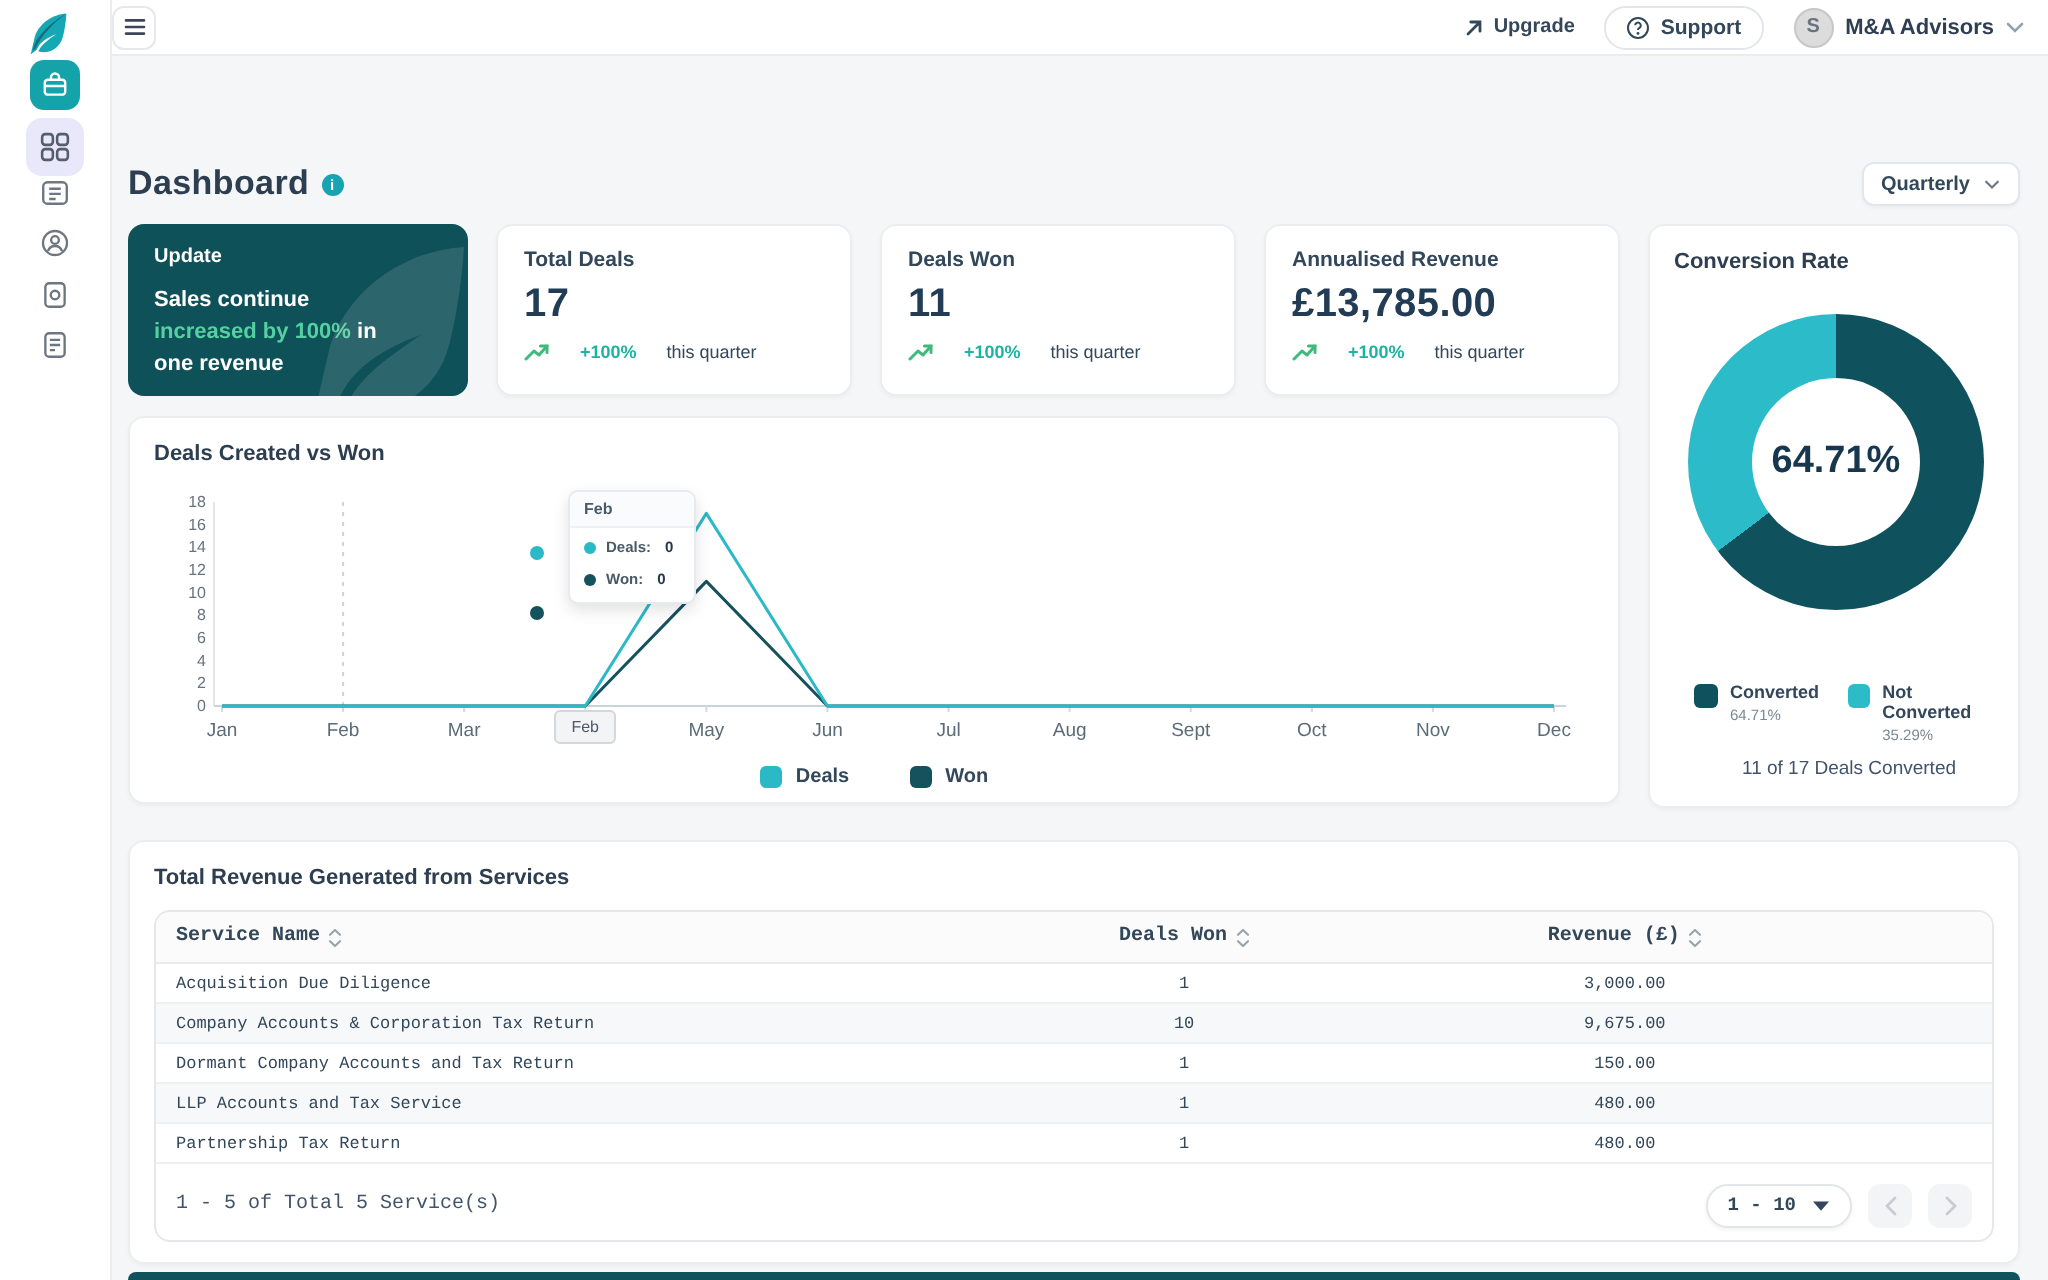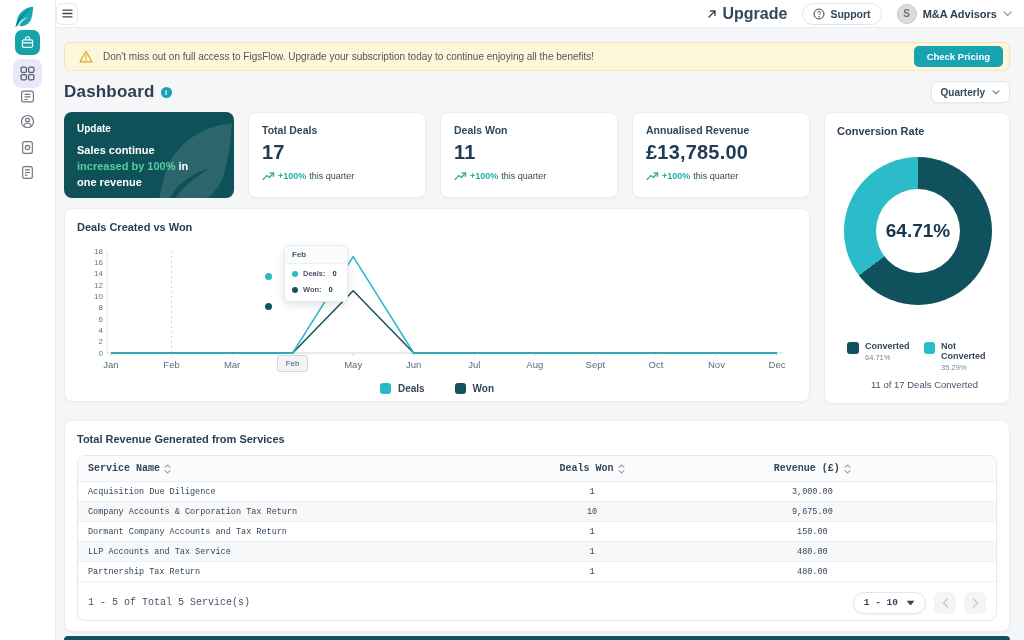--- a/index.html
+++ b/index.html
@@ -10,21 +10,21 @@
   .sidebar { position:absolute; left:0; top:0; width:56px; height:640px; background:#fff; border-right:1px solid #ececef; z-index:5; }
   .logo { position:absolute; left:11px; top:4px; width:26px; height:26px; }
   .side-btn-teal { position:absolute; left:15px; top:30px; width:25px; height:25px; background:#14a3a8; border-radius:7px; display:flex; align-items:center; justify-content:center; }
   .side-btn-active { position:absolute; left:13px; top:59px; width:29px; height:29px; background:#e9e8fb; border-radius:8px; display:flex; align-items:center; justify-content:center; }
   .side-ic { position:absolute; left:19px; width:17px; height:17px; display:flex; align-items:center; justify-content:center; }
 
   
   .topbar { position:absolute; left:56px; top:0; right:0; height:28px; background:#fff; border-bottom:1px solid #ececef; display:flex; align-items:center; }
   .hamburger { margin-left:0px; width:22px; height:22px; border:1px solid #e6e8eb; border-radius:6px; background:#fff; display:flex; align-items:center; justify-content:center; }
   .topbar-right { margin-left:auto; display:flex; align-items:center; gap:15px; padding-right:12px; }
-  .upgrade { display:flex; align-items:center; gap:5px; font-size:16px; font-weight:700; color:#33475b; cursor:pointer; }
+  .upgrade { display:flex; align-items:center; gap:5px; font-size:10px; font-weight:700; color:#33475b; cursor:pointer; }
   .support-btn { display:flex; align-items:center; gap:5px; font-size:10.5px; font-weight:700; color:#33475b; border:1px solid #e2e5e9; border-radius:12px; height:22px; padding:0 10px; background:#fff; cursor:pointer; }
   .account { display:flex; align-items:center; gap:6px; cursor:pointer; }
   .avatar { width:20px; height:20px; border-radius:50%; background:#dcdcdc; border:1px solid #c7c7c7; color:#6b7280; font-size:10px; font-weight:700; display:flex; align-items:center; justify-content:center; }
   .account-name { font-size:11px; font-weight:700; color:#2e3f54; }
 
   
   .main { position:absolute; left:56px; top:28px; right:0; bottom:0; background:#f5f6f7; }
 
   .banner { position:absolute; left:8px; top:14px; width:946px; height:29px; background:#fdf6db; border:1px solid #f3e5b4; border-radius:6px; display:flex; align-items:center; padding:0 6px 0 14px; }
   .banner-text { font-size:10px; color:#53575c; margin-left:10px; flex:1; }
@@ -40,21 +40,21 @@
 
   .update-card { width:170px; height:86px; background:#0f5158; border-radius:8px; padding:11px 13px; position:relative; overflow:hidden; }
   .update-title { color:#fff; font-size:10px; font-weight:800; }
   .update-msg { margin-top:9px; color:#fff; font-size:11px; font-weight:700; line-height:1.45; width:130px; }
   .update-hl { color:#55d0a0; }
   .update-watermark { position:absolute; right:-14px; bottom:-24px; opacity:.12; }
 
   .metric-card { flex:1; height:86px; padding:11px 13px; }
   .metric-label { font-size:10.5px; color:#33475b; font-weight:600; }
   .metric-value { font-size:20px; font-weight:800; color:#213c54; margin-top:5px; letter-spacing:.2px; }
-  .metric-delta { display:flex; align-items:center; gap:3px; margin-top:7px; }
+  .metric-delta { display:flex; align-items:center; gap:15px; margin-top:7px; }
   .delta-pct { font-size:9px; font-weight:700; color:#1db3a2; }
   .delta-suffix { font-size:9px; color:#33475b; }
 
   
   .chart-card { position:absolute; left:8px; top:180px; width:746px; height:194px; padding:12px; }
   .chart-title { font-size:11px; font-weight:800; color:#2d3e50; }
   .chart-svg-wrap { position:absolute; left:12px; top:32px; }
   .chart-legend { position:absolute; left:0; right:0; bottom:7px; display:flex; justify-content:center; gap:30px; }
   .legend-item { display:flex; align-items:center; gap:7px; font-size:10px; font-weight:700; color:#33475b; }
   .legend-sq { width:11px; height:11px; border-radius:3px; }
@@ -198,29 +198,20 @@
       <span class="account-name">M&amp;A Advisors</span>
       <svg width="9" height="6" viewBox="0 0 9 6">
           <path d="M1 1l3.5 3.5L8 1" fill="none" stroke="#98a2ab" stroke-width="1.3" stroke-linecap="round"></path>
         </svg>
     </div>
   </div>
 </div>
 
 <div class="main">
 
-  <div class="banner">
-    <svg width="14" height="13" viewBox="0 0 14 13">
-        <path d="M7 1.2L13 11.8H1z" fill="none" stroke="#d9a62e" stroke-width="1.2" stroke-linejoin="round"></path>
-        <path d="M7 4.8v3.2" stroke="#d9a62e" stroke-width="1.2" stroke-linecap="round"></path>
-        <circle cx="7" cy="9.8" r=".8" fill="#d9a62e"></circle>
-      </svg>
-    <span class="banner-text">Don't miss out on full access to FigsFlow. Upgrade your subscription today to continue enjoying all the benefits!</span>
-    <button class="check-pricing">Check Pricing</button>
-  </div>
 
   <div class="page-row">
     <span class="page-title">Dashboard</span>
     <span class="info-dot">i</span>
     <div class="period-pill">
       <span>Quarterly</span>
       <svg width="8" height="5" viewBox="0 0 9 6">
           <path d="M1 1l3.5 3.5L8 1" fill="none" stroke="#6b7680" stroke-width="1.3" stroke-linecap="round"></path>
         </svg>
     </div>

